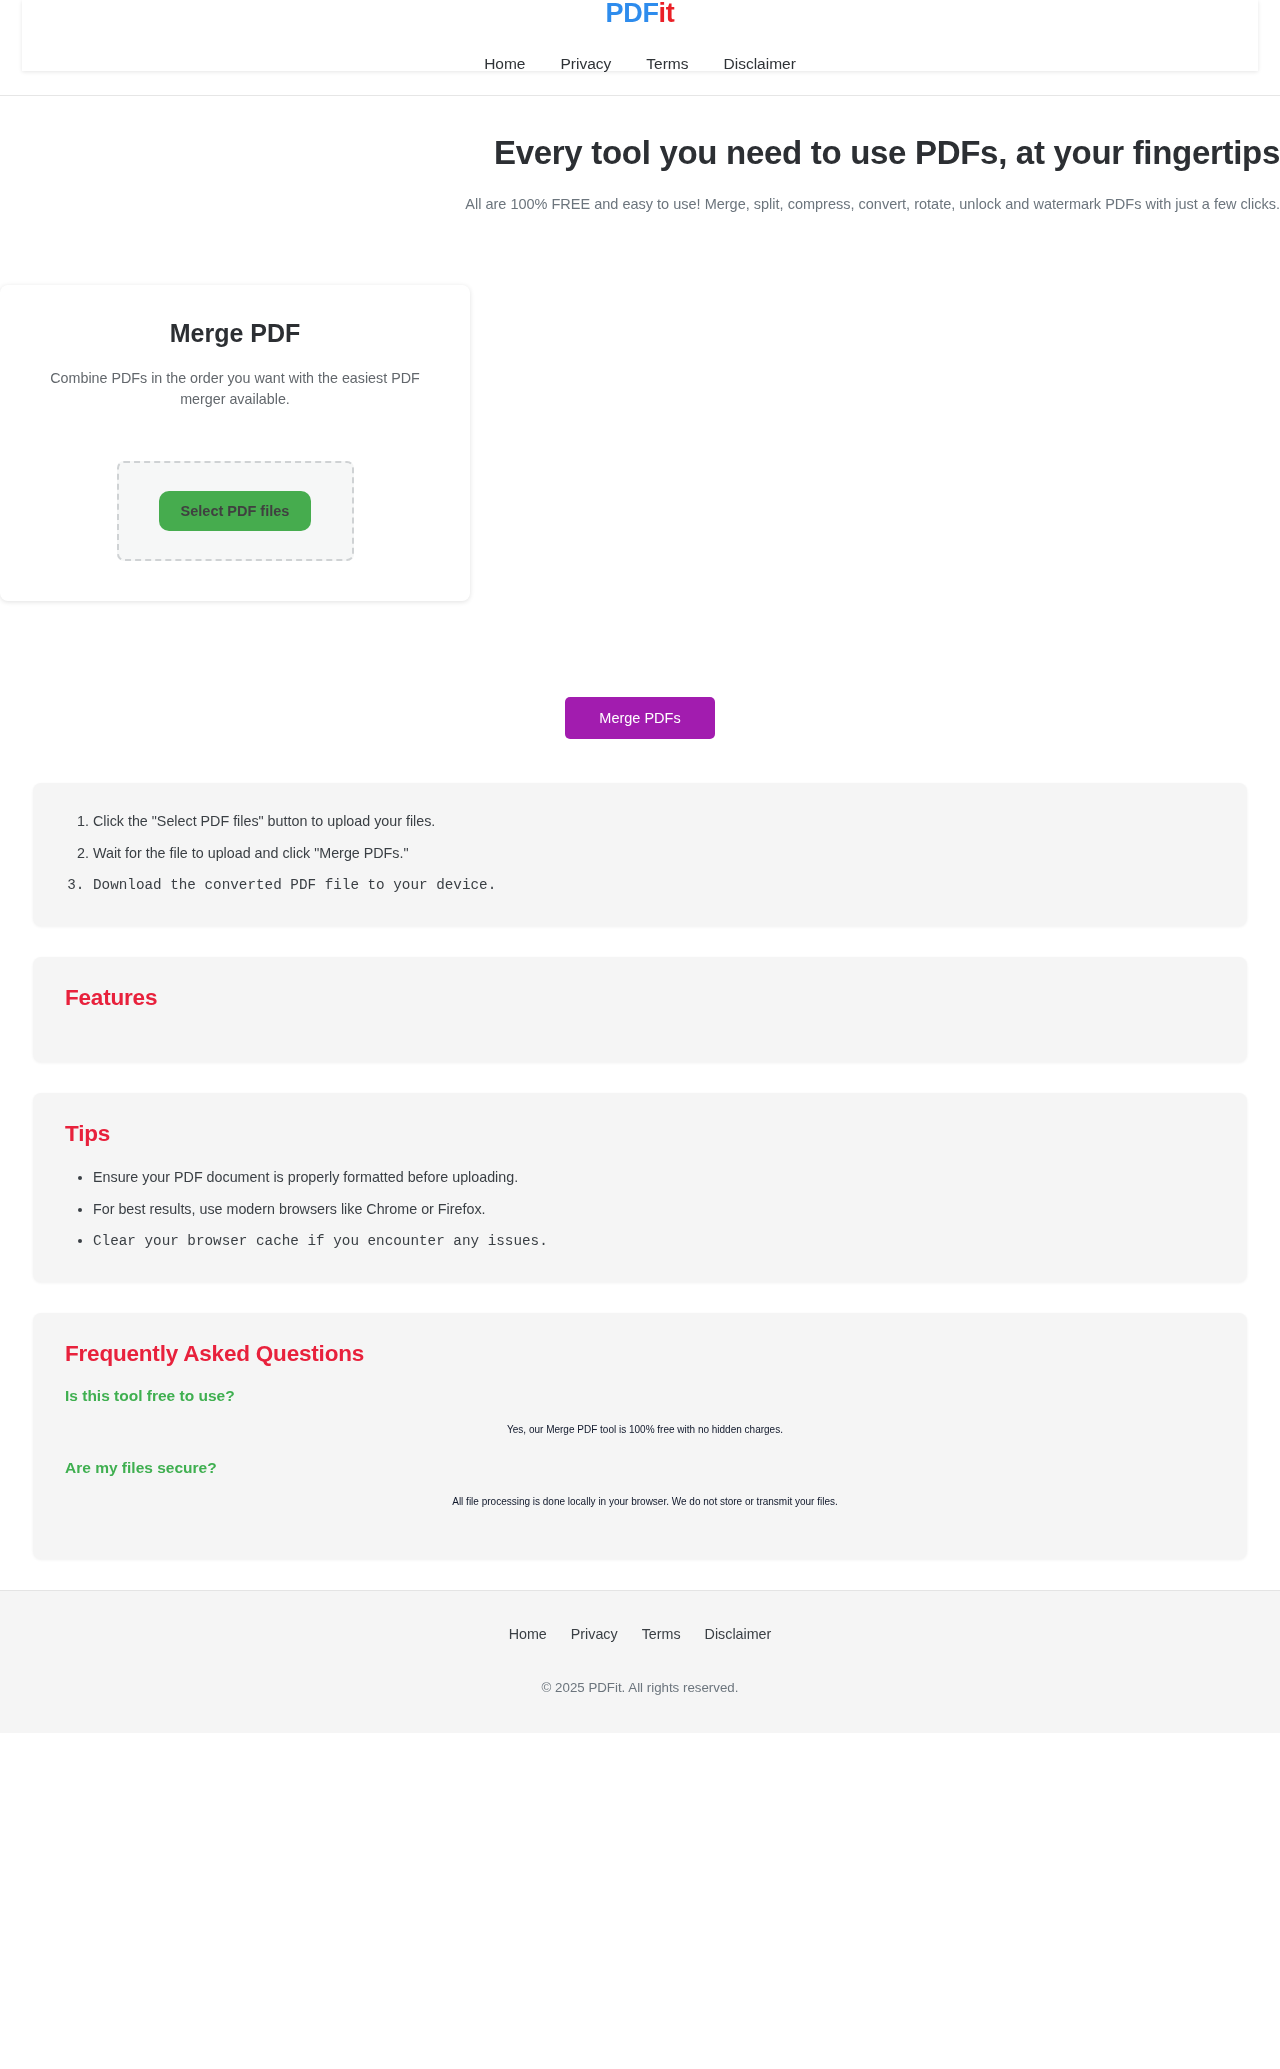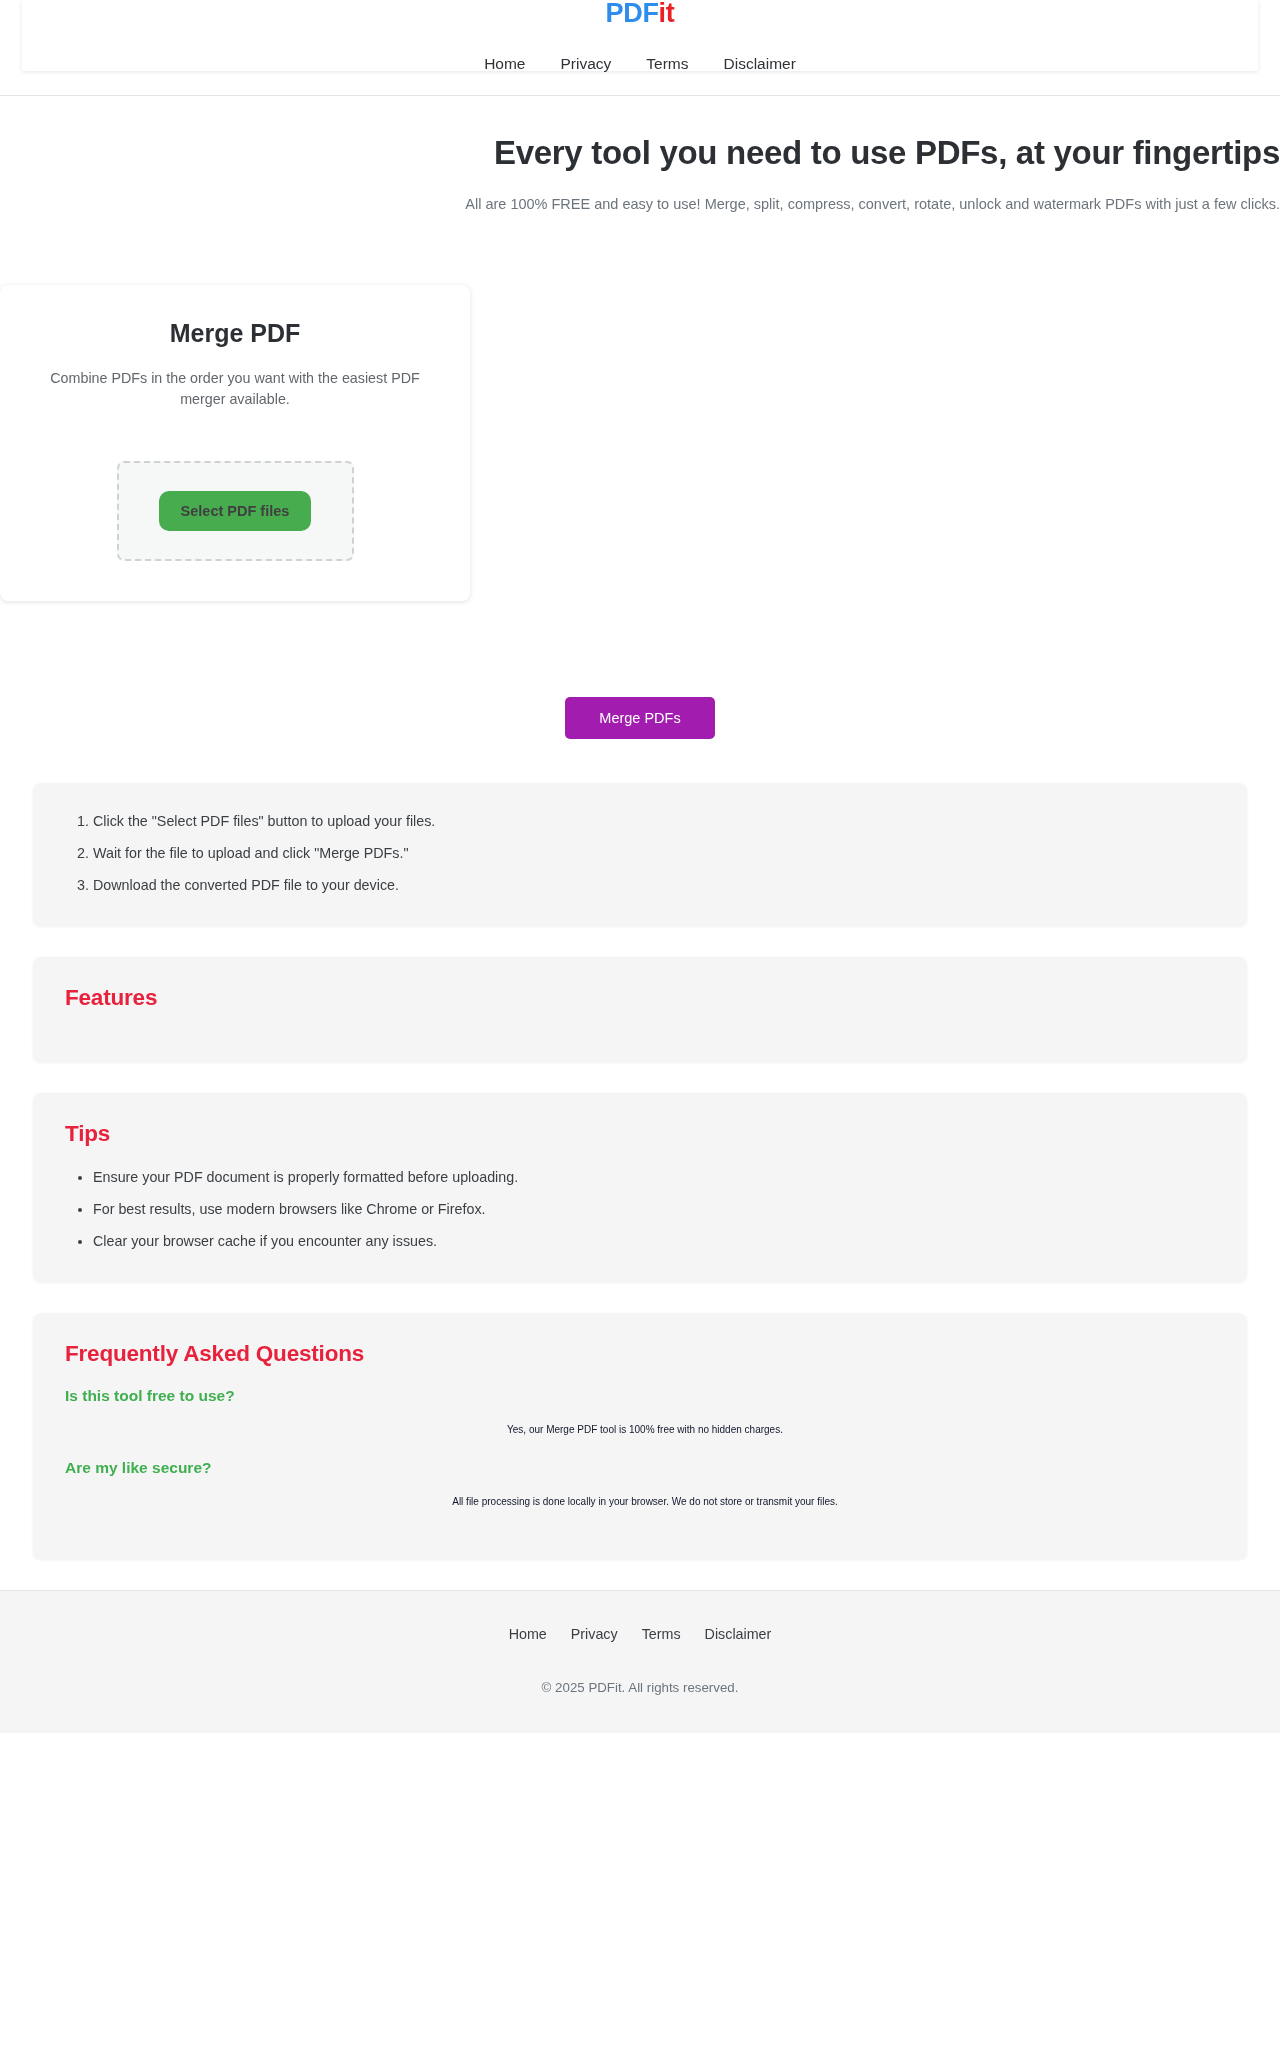--- a/index.html
+++ b/index.html
@@ -169,20 +169,21 @@
     font-size: 14.3px;
   }
   .section ol li,
   .section ul li {
     margin-bottom: 12px;
     line-height: 1.4;
   }
   .section ol li:last-child,
   .section ul li:last-child {
     margin-bottom: 0;
+    font-family: Liberation Mono, monospace;
   }
 
   
   .faq-section { padding-bottom: 34px; }
   .faq-q {
     margin: 0 0 0 10px;
     font-size: 15.5px;
     font-weight: bold;
     color: #3faf50;
   }
@@ -274,21 +275,21 @@
     <li>Ensure your PDF document is properly formatted before uploading.</li>
     <li>For best results, use modern browsers like Chrome or Firefox.</li>
     <li>Clear your browser cache if you encounter any issues.</li>
   </ul>
 </section>
 
 <section class="section faq-section">
   <h3>Frequently Asked Questions</h3>
   <h4 class="faq-q">Is this tool free to use?</h4>
   <p class="faq-a">Yes, our Merge PDF tool is 100% free with no hidden charges.</p>
-  <h4 class="faq-q">Are my like secure?</h4>
+  <h4 class="faq-q">Are my files secure?</h4>
   <p class="faq-a">All file processing is done locally in your browser. We do not store or transmit your files.</p>
 </section>
 
 <footer class="footer">
   <div class="footer-nav">
     <a href="#">Home</a>
     <a href="#">Privacy</a>
     <a href="#">Terms</a>
     <a href="#">Disclaimer</a>
   </div>

